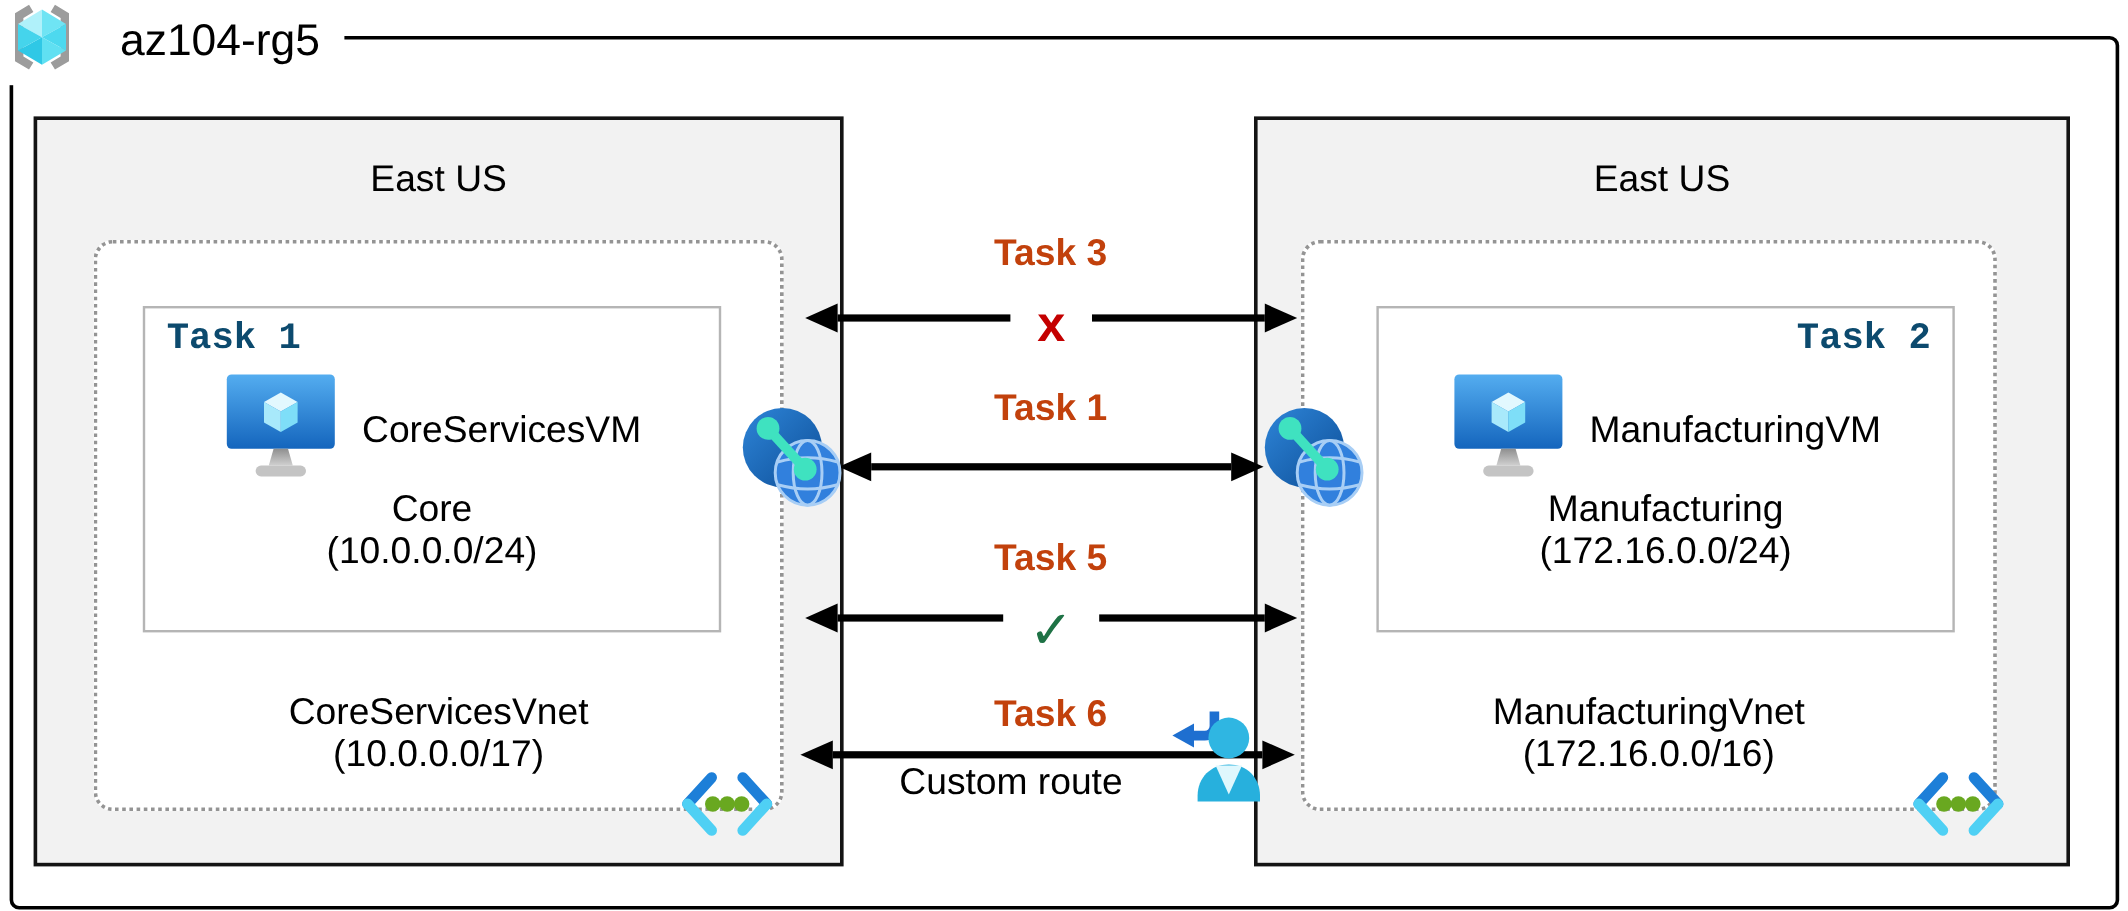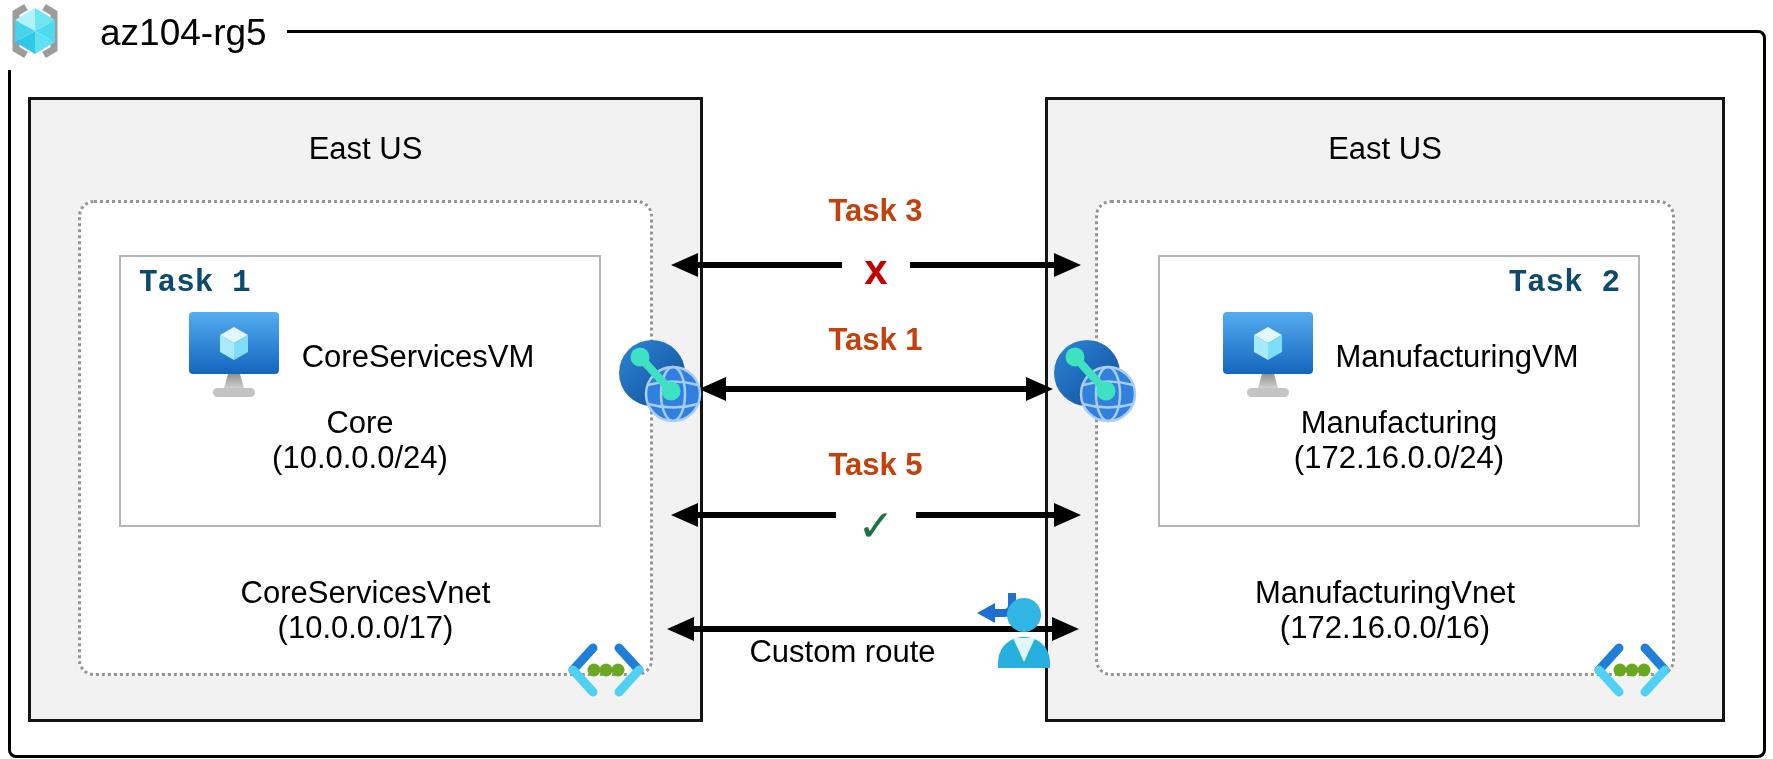--- a/index.html
+++ b/index.html
@@ -14,21 +14,21 @@
     background:#fff;padding:0 20px 4px 0;z-index:6;}
   .rg-label .txt{font-size:37px;line-height:60px;}
   
   .region{position:absolute;top:97px;height:625px;background:#f2f2f2;border:3px solid #141414;box-sizing:border-box;}
   .region.left{left:28px;width:675px;}
   .region.right{left:1045px;width:680px;}
   .region-title{text-align:center;font-size:31px;padding-top:31px;}
   
   .vnet-dotted{position:absolute;top:100px;border:3px dotted #949494;border-radius:16px;background:#fff;box-sizing:border-box;}
   .region.left  .vnet-dotted{left:47px;width:575px;height:476px;}
-  .region.right .vnet-dotted{left:47px;width:580px;height:476px;}
+  .region.right .vnet-dotted{left:36px;width:580px;height:476px;}
   
   .subnet-box{position:absolute;top:52px;width:482px;height:272px;background:#fff;
     border:2px solid #b5b5b5;box-sizing:border-box;}
   .region.left  .subnet-box{left:38px;}
   .region.right .subnet-box{left:60px;}
   .task-tag{position:absolute;top:8px;font-size:31px;font-weight:700;color:#0c4a6e;font-family:Liberation Mono, monospace;}
   .task-tag.tl{left:18px;}
   .task-tag.tr{right:18px;}
   .vm-row{display:flex;align-items:center;justify-content:center;gap:20px;margin-top:52px;}
   .vm-name{font-size:31px;}
@@ -217,20 +217,21 @@
 
   <div class="task-label" style="top:447px;">Task 5</div>
   <div class="arrow" style="left:671px;top:497px;width:410px;">
     <span class="ah w"></span>
     <span class="line"></span>
     <span class="sym check">✓</span>
     <span class="line"></span>
     <span class="ah e"></span>
   </div>
 
+  <div class="task-label" style="top:577px;">Task 6</div>
   <div class="arrow" style="left:667px;top:611px;width:412px;">
     <span class="ah w"></span>
     <span class="line"></span>
     <span class="ah e"></span>
   </div>
   <div class="note-label" style="top:634px;">Custom route</div>
   <span class="abs person" style="left:972px;top:586px;">
     <svg width="78" height="86" viewBox="0 0 78 86">
       <path d="M40,7 V19 a8,8 0 0 1 -8,8 H22" fill="none" stroke="#1e6fd0" stroke-width="8"></path>
       <polygon points="23,17 23,37 5,27" fill="#1e6fd0"></polygon>

